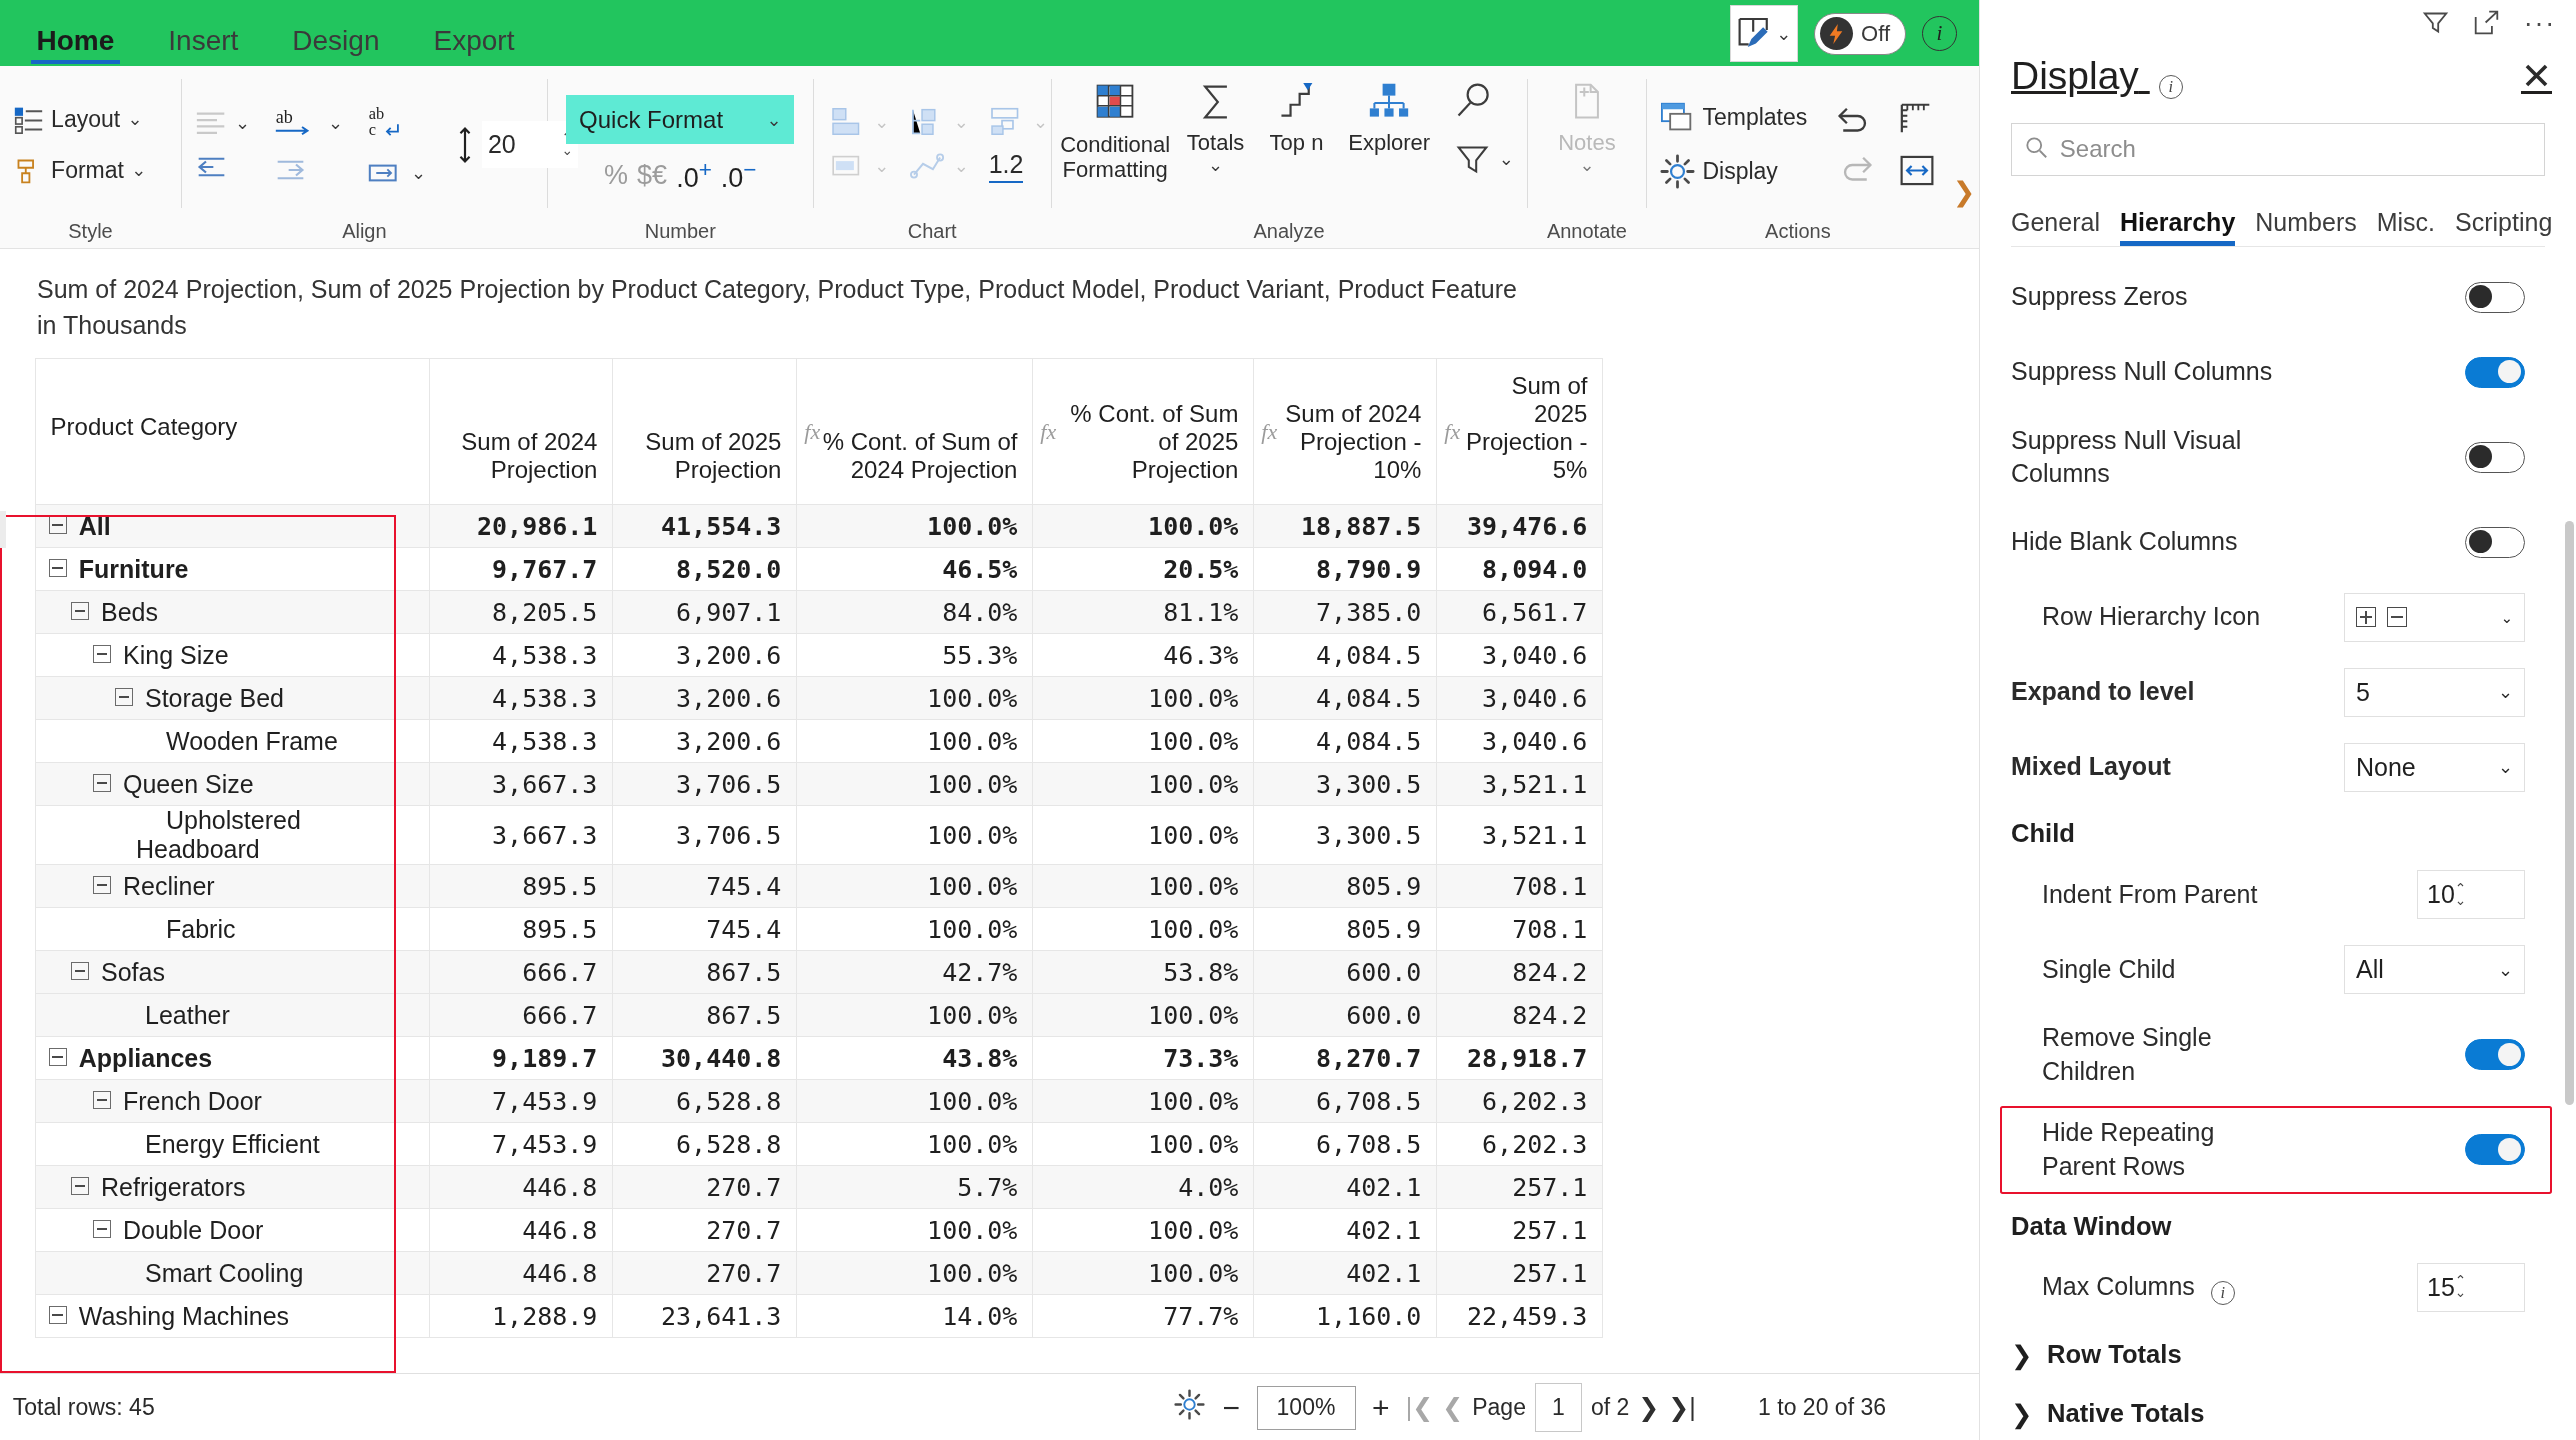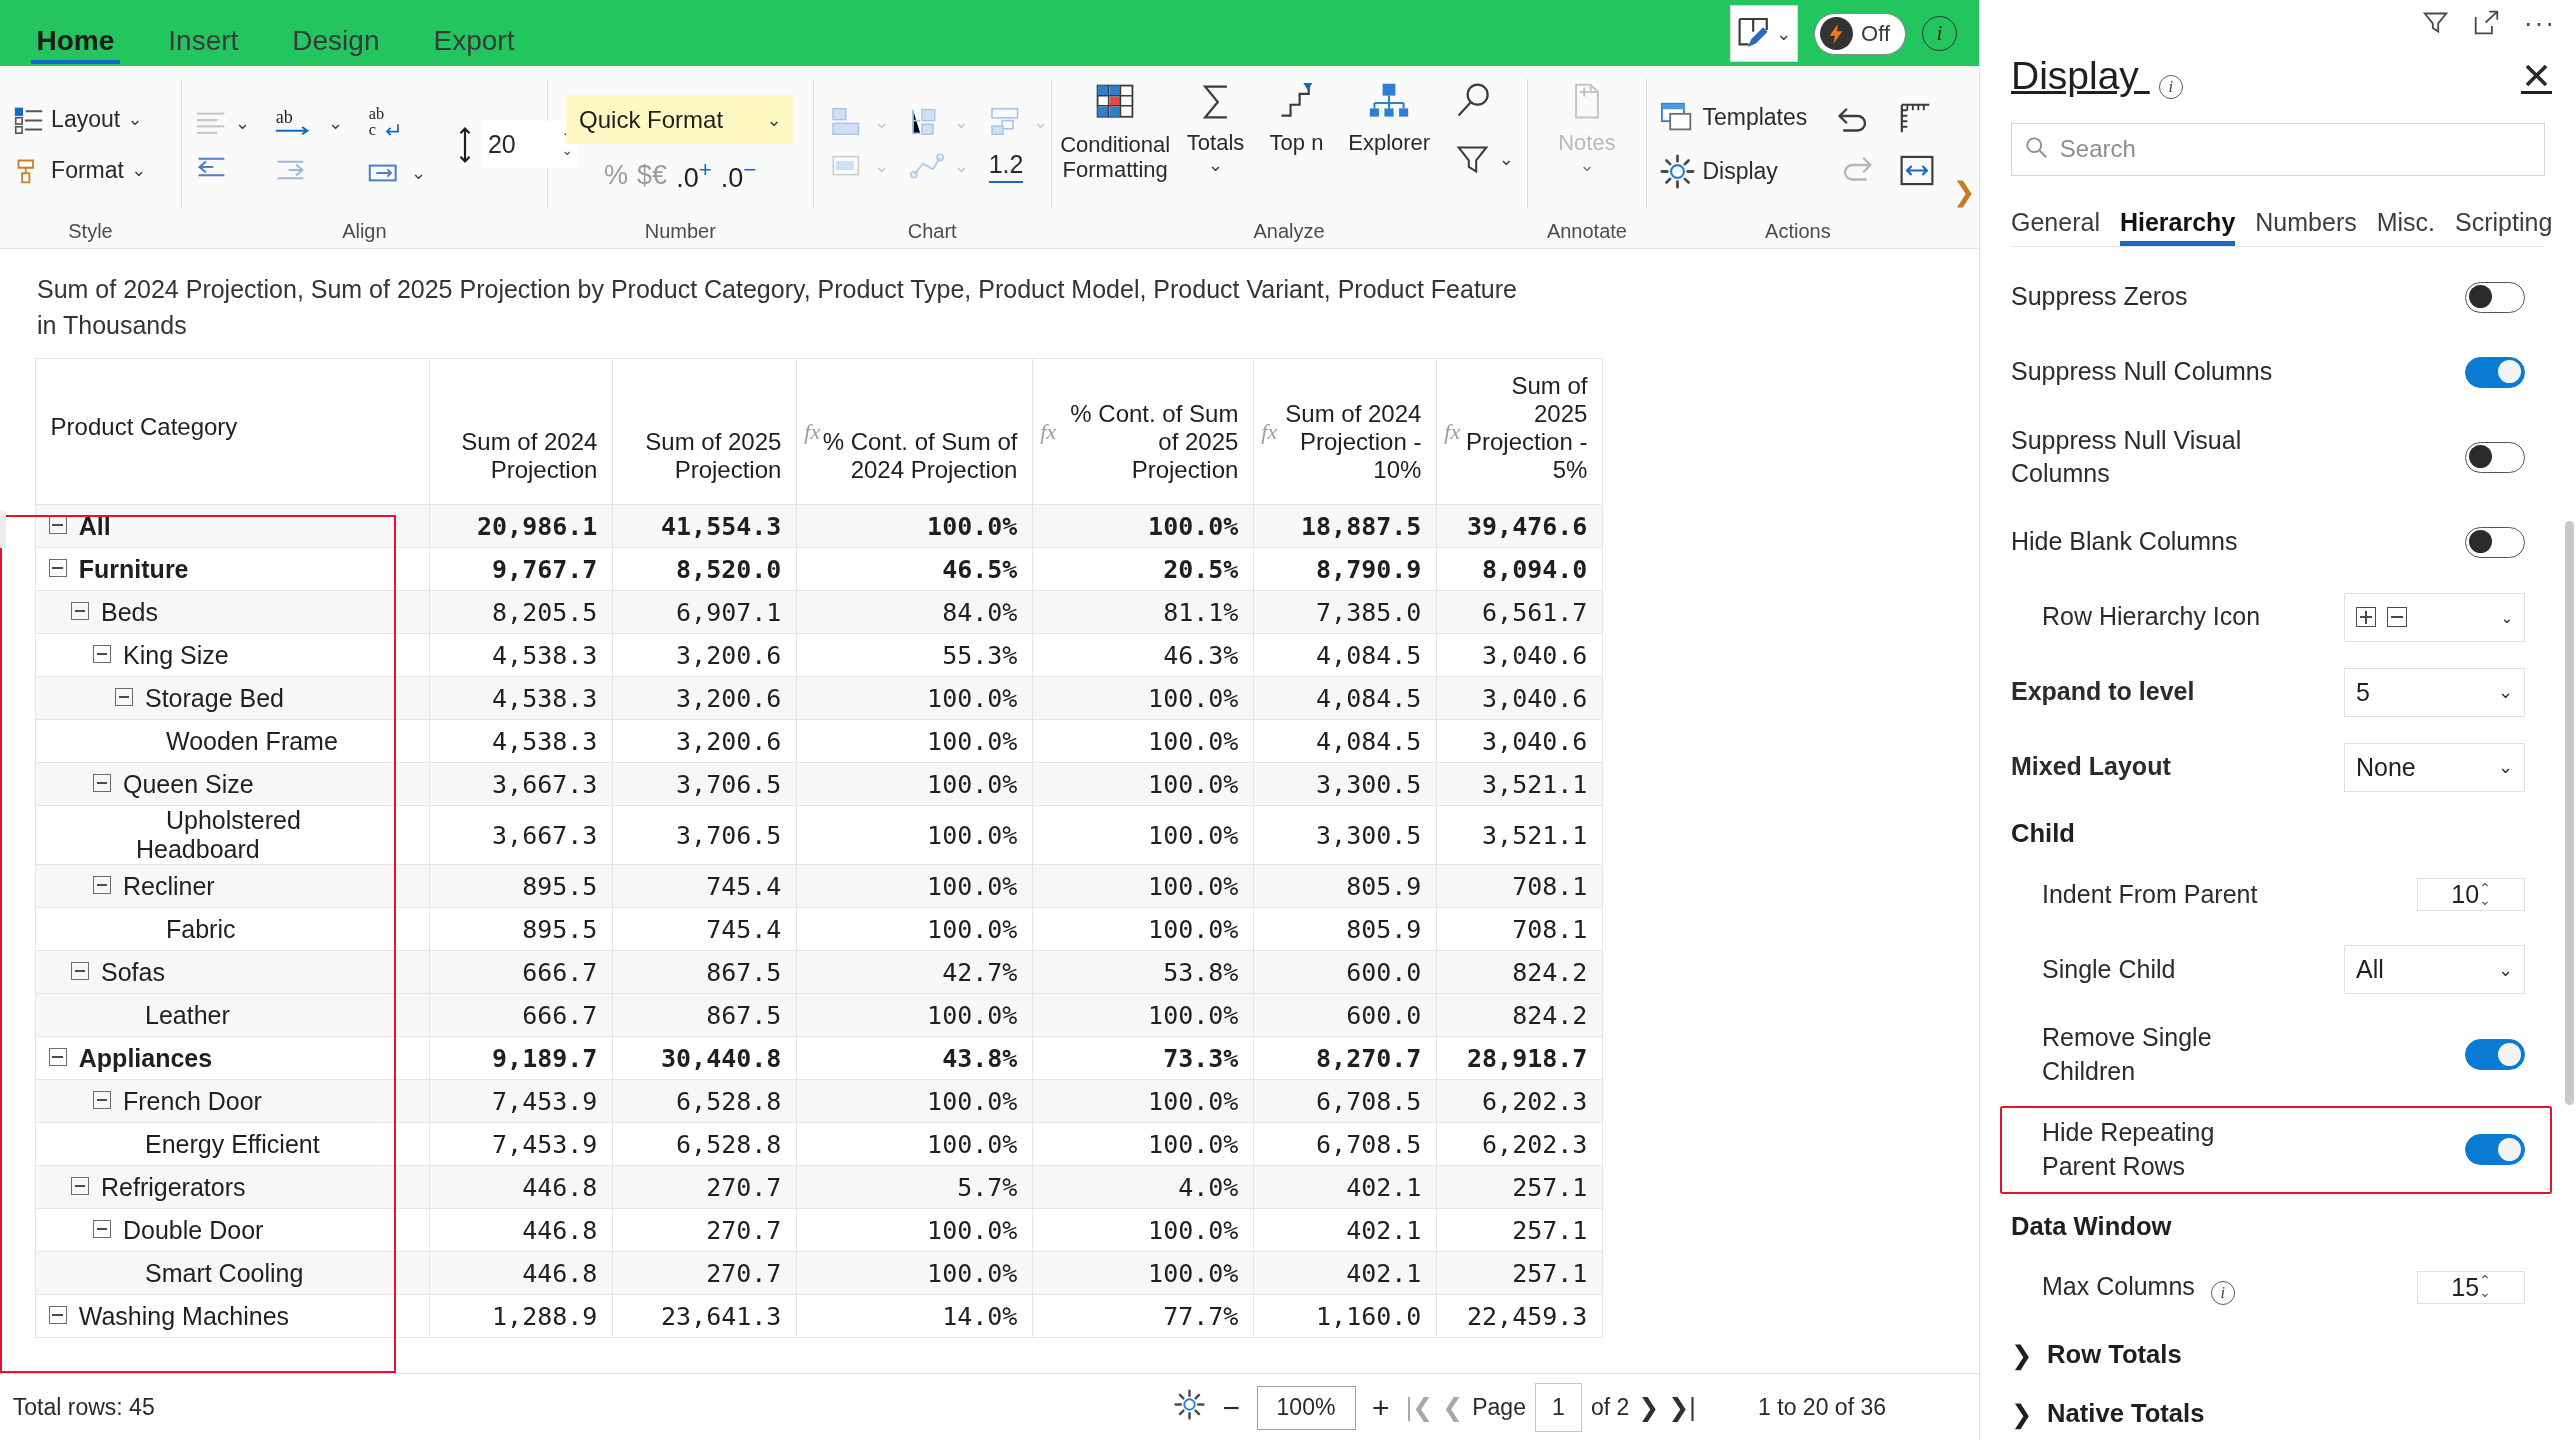--- a/index.html
+++ b/index.html
@@ -78,21 +78,21 @@
   .big-btn .lbl { margin-top: 7.3px; }
   .icon { display:inline-block; line-height:0; }
   .chev { font-size: 18px; color:#3a3a3a; }
   .numspin {
     display:flex; align-items:center; background:#fff; height: 47px; width:96px;
     padding: 0 5.5px; justify-content: space-between;
   }
   .numspin .v { font-size: 25px; }
   .spin-arrows { display:flex; flex-direction:column; font-size:13.7px; line-height:0.9; color:#444; }
   .combo-qf {
-    background:#fef9c3; height: 49px; width: 228px; display:flex; align-items:center;
+    background:#5eead4; height: 49px; width: 228px; display:flex; align-items:center;
     justify-content: space-between; padding: 0 12.8px; font-size: 24px; color:#1f1f1f;
   }
   .numrow { display:flex; align-items:center; gap: 9px; font-size: 27px; color:#9c9c9c; }
   .numrow .d { font-size: 27px; }
 
   
   .caption {
     padding: 22px 37px 7.3px 37px; font-size: 25px; color: #343434; line-height: 1.45;
     max-width: 1571px;
   }
@@ -204,22 +204,22 @@
   }
   .toggle.on { background:#0a7bd4; border-color:#0a7bd4; }
   .toggle.on .knob { left: auto; right: 2.7px; background:#f4f4f4; }
   .select {
     width: 181px; height: 49px; border:0.9px solid #e0e0e0; background:#fff;
     display:flex; align-items:center; justify-content:space-between; padding: 0 11px;
     font-size: 25px; color:#1f1f1f; cursor:pointer;
   }
   .select .arrow { color:#2a2a2a; font-size: 18px; }
   .stepper {
-    width: 108px; height: 33px; border:0.9px solid #e0e0e0; background:#fff;
-    display:flex; align-items:center; justify-content:center; padding: 0 9px;
+    width: 108px; height: 49px; border:0.9px solid #e0e0e0; background:#fff;
+    display:flex; align-items:center; justify-content:flex-start; padding: 0 9px;
     font-size: 25px; color:#1f1f1f;
   }
   .section-title { font-size: 25.6px; font-weight: 700; color:#1f1f1f; padding: 14.6px 31px 9px 31px;}
   .collapse-row {
     display:flex; align-items:center; gap: 14.6px; padding: 14.6px 31px;
     font-size: 25.6px; font-weight:700; color:#1f1f1f; cursor:pointer;
   }
   .hier-icon-box {
     width: 181px; height: 49px; border:0.9px solid #e0e0e0; background:#fff;
     display:flex; align-items:center; padding: 0 11px; gap: 11px; justify-content: space-between;

